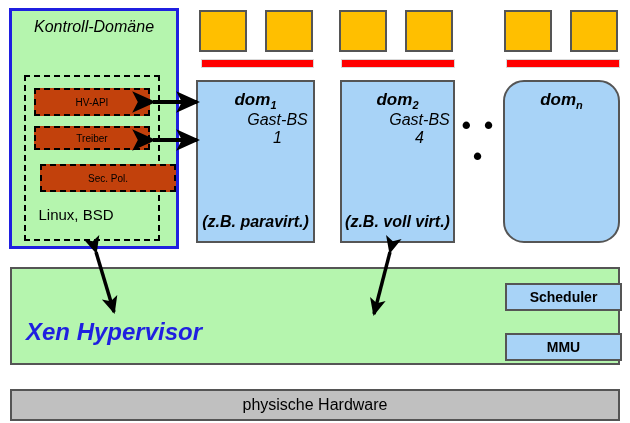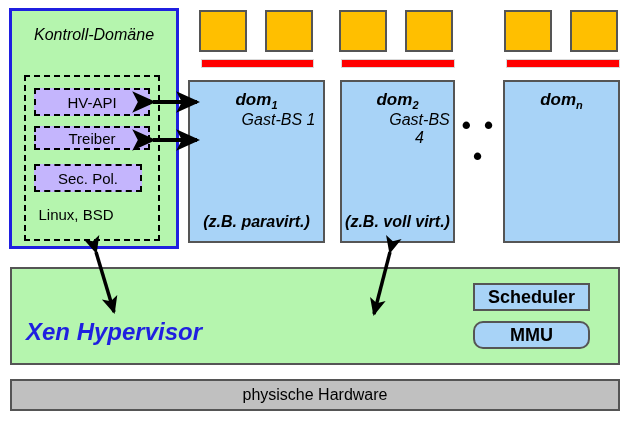--- a/index.html
+++ b/index.html
@@ -27,43 +27,43 @@
     left: 9px; top: 14px; width: 170px;
     text-align: center;
     font-size: 17px;
     font-weight: bold;
     font-style: italic;
     color: #000;
     line-height: 21px;
   }
   .dom0-title .sub { font-size: 11px; vertical-align: sub; font-weight: bold; font-style: italic; }
   .dom0-sub {
-    left: 9px; top: 26px; width: 170px;
+    left: 9px; top: 18px; width: 170px;
     text-align: center;
     font-size: 16px;
     font-style: italic;
     color: #000;
   }
   .dom0-inner-dashed {
     left: 24px; top: 75px; width: 136px; height: 166px;
     border: 2px dashed #000;
     background: transparent;
   }
   .stack-item {
-    background: #c4b5fd;
+    background: #c2410c;
     border: 2px dashed #000;
     display: flex;
     align-items: center;
     justify-content: center;
-    font-size: 15px;
+    font-size: 10px;
     color: #000;
   }
   .si-hvapi  { left: 34px; top: 88px;  width: 116px; height: 28px; }
   .si-treib  { left: 34px; top: 126px; width: 116px; height: 24px; }
-  .si-secpol { left: 34px; top: 164px; width: 108px; height: 28px; }
+  .si-secpol { left: 40px; top: 164px; width: 136px; height: 28px; }
   .dom0-os {
     left: 8px; top: 206px; width: 136px;
     text-align: center;
     font-size: 15px;
     color: #000;
   }
 
   
   .app-box {
     top: 10px; width: 48px; height: 42px;
@@ -137,30 +137,31 @@
     font-weight: bold;
     font-style: italic;
     color: #1f1fe0;
   }
   .hv-sub {
     background: #a8d3f7;
     border: 2px solid #555;
     display: flex;
     align-items: center;
     justify-content: center;
-    font-size: 18px;
-    font-weight: bold;
-    color: #000;
+    font-size: 14px;
+    font-weight: bold;
+    color: #000;
+    margin-left: 32px;
   }
   .hv-sched { left: 473px; top: 283px; width: 117px; height: 28px; }
-  .hv-mmu   { left: 473px; top: 321px; width: 117px; height: 28px; border-radius: 10px; }
+  .hv-mmu   { left: 473px; top: 333px; width: 117px; height: 28px; }
 
   
   .hw-box {
-    left: 10px; top: 379px; width: 610px; height: 32px;
+    left: 10px; top: 389px; width: 610px; height: 32px;
     background: #c0c0c0;
     border: 2px solid #555;
     display: flex;
     align-items: center;
     justify-content: center;
     font-size: 16px;
     color: #000;
   }
 
   
@@ -184,21 +185,21 @@
   <div class="abs stack-item si-hvapi">HV-API</div>
   <div class="abs stack-item si-treib">Treiber</div>
   <div class="abs stack-item si-secpol">Sec. Pol.</div>
 
   <div class="abs dom0-os">Linux, BSD</div>
 
   <div class="abs app-box" style="left:199px;"></div>
   <div class="abs app-box" style="left:265px;"></div>
   <div class="abs red-bar" style="left:201px; width:113px;"></div>
 
-  <div class="abs guest-box" style="left:188px; width:137px;">
+  <div class="abs guest-box" style="left:196px; width:119px;">
     <div class="guest-title"><span>dom</span><span class="sub">1</span></div>
     <div class="guest-sub">Gast-BS 1</div>
     <div class="guest-note">(z.B. paravirt.)</div>
   </div>
 
   <div class="abs app-box" style="left:339px;"></div>
   <div class="abs app-box" style="left:405px;"></div>
   <div class="abs red-bar" style="left:341px; width:114px;"></div>
 
   <div class="abs guest-box" style="left:340px; width:115px;">
@@ -206,21 +207,21 @@
     <div class="guest-sub">Gast-BS 4</div>
     <div class="guest-note">(z.B. voll virt.)</div>
   </div>
 
   <div class="abs ellipsis">• • •</div>
 
   <div class="abs app-box" style="left:504px;"></div>
   <div class="abs app-box" style="left:570px;"></div>
   <div class="abs red-bar" style="left:506px; width:114px;"></div>
 
-  <div class="abs guest-box" style="left:503px; width:117px;">
+  <div class="abs guest-box" style="left:503px; width:117px;border-radius:21px;">
     <div class="guest-title"><span>dom</span><span class="sub">n</span></div>
     <div class="guest-note"></div>
   </div>
 
   <div class="abs hv-box"></div>
   <div class="abs hv-label">Xen Hypervisor</div>
   <div class="abs hv-sub hv-sched">Scheduler</div>
   <div class="abs hv-sub hv-mmu">MMU</div>
 
   <div class="abs hw-box">physische Hardware</div>

